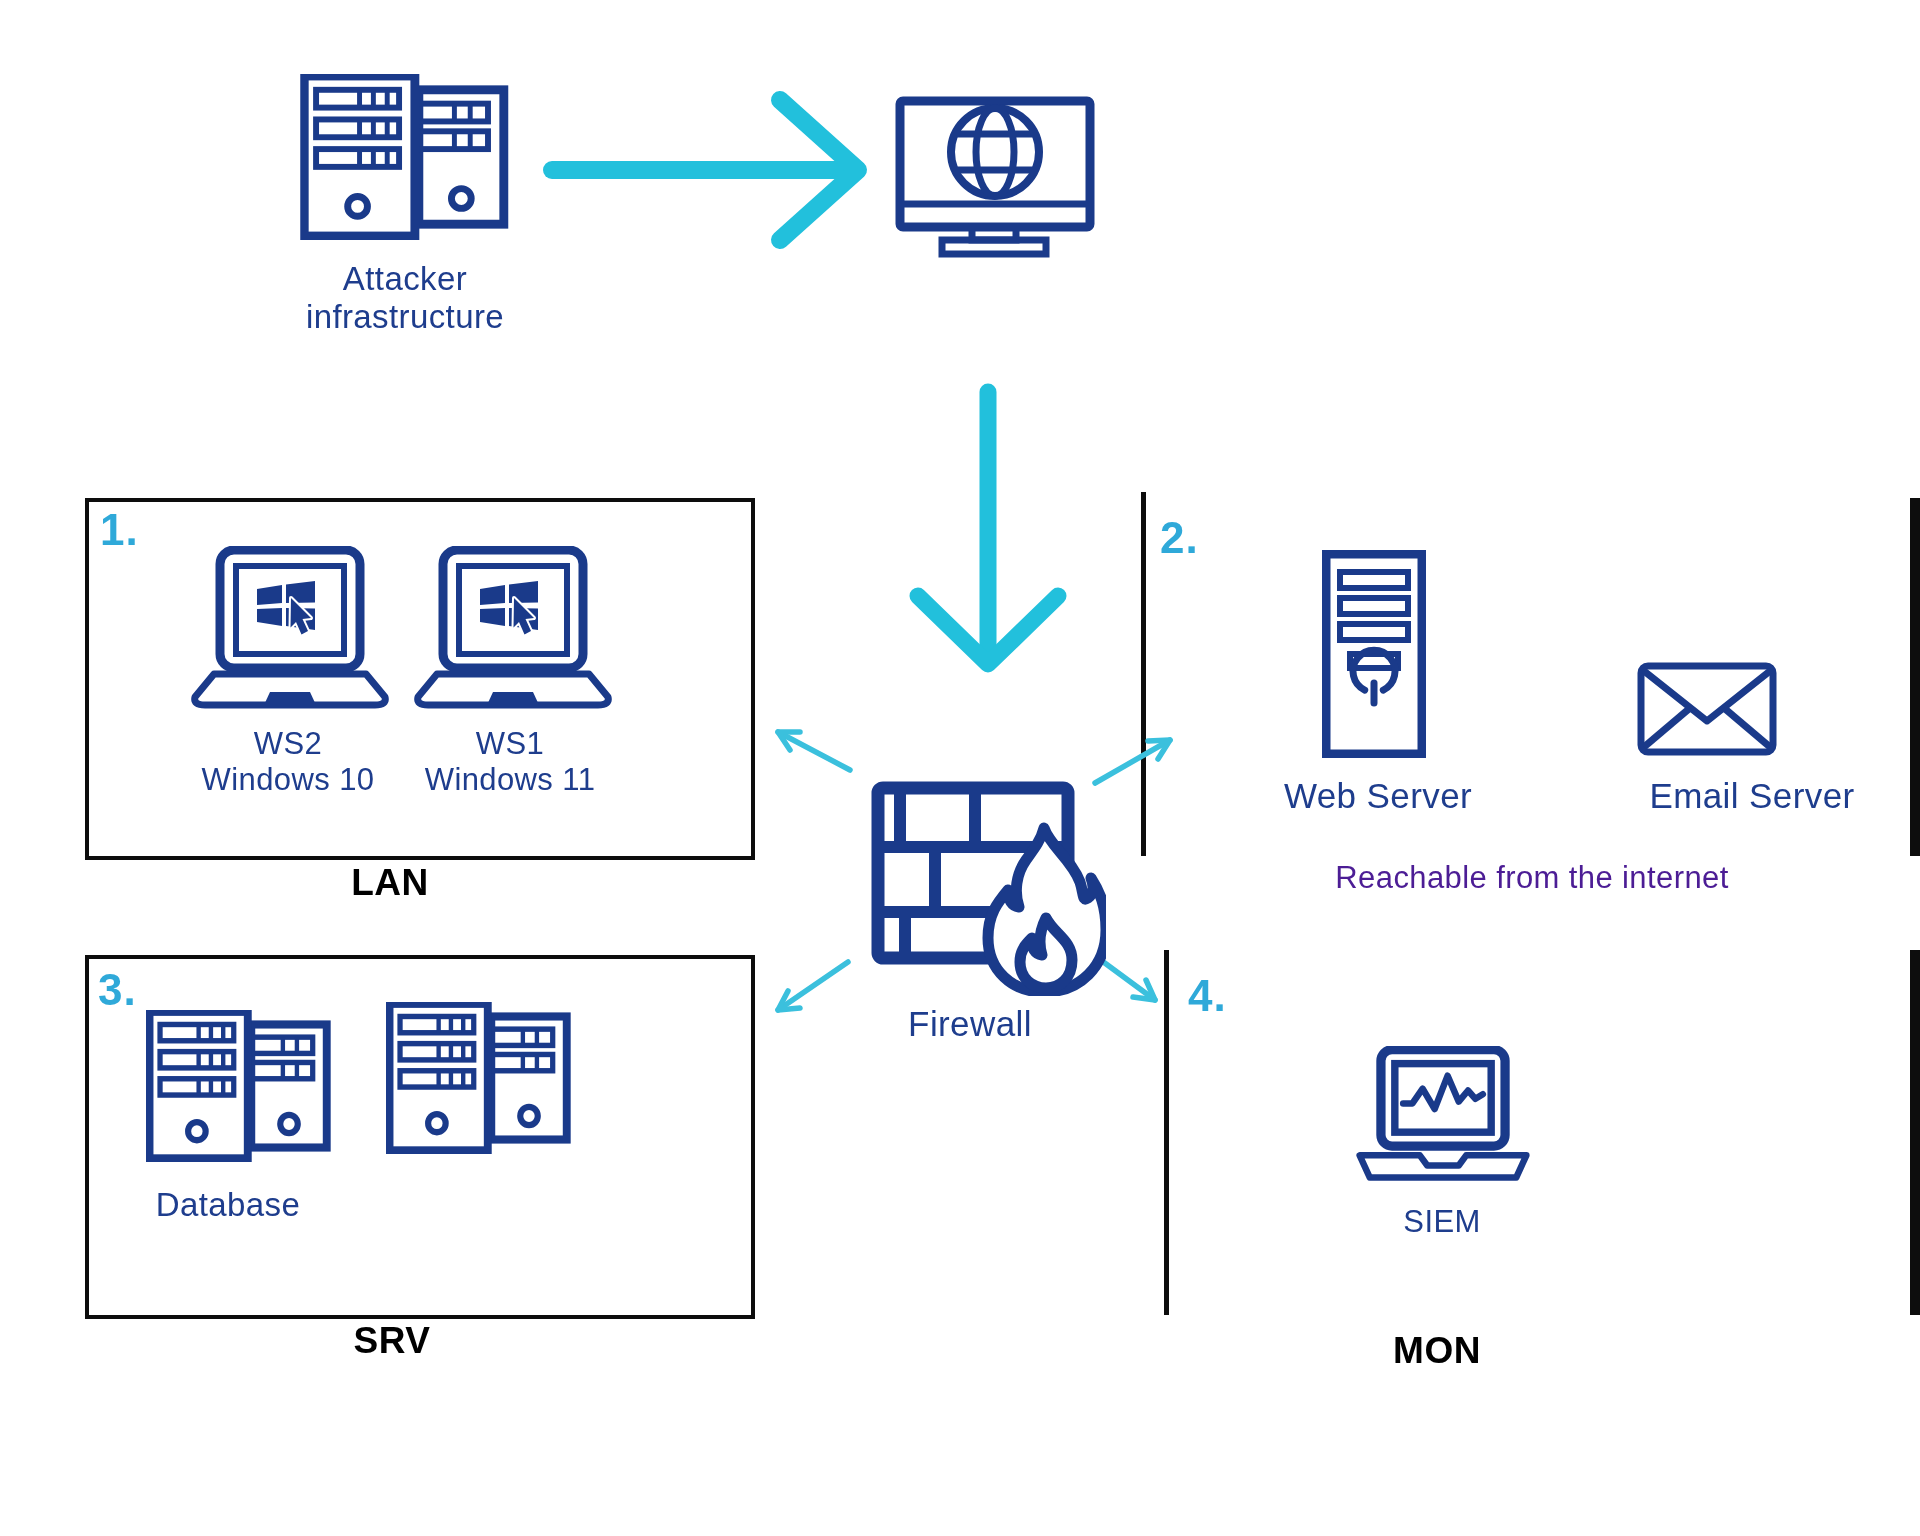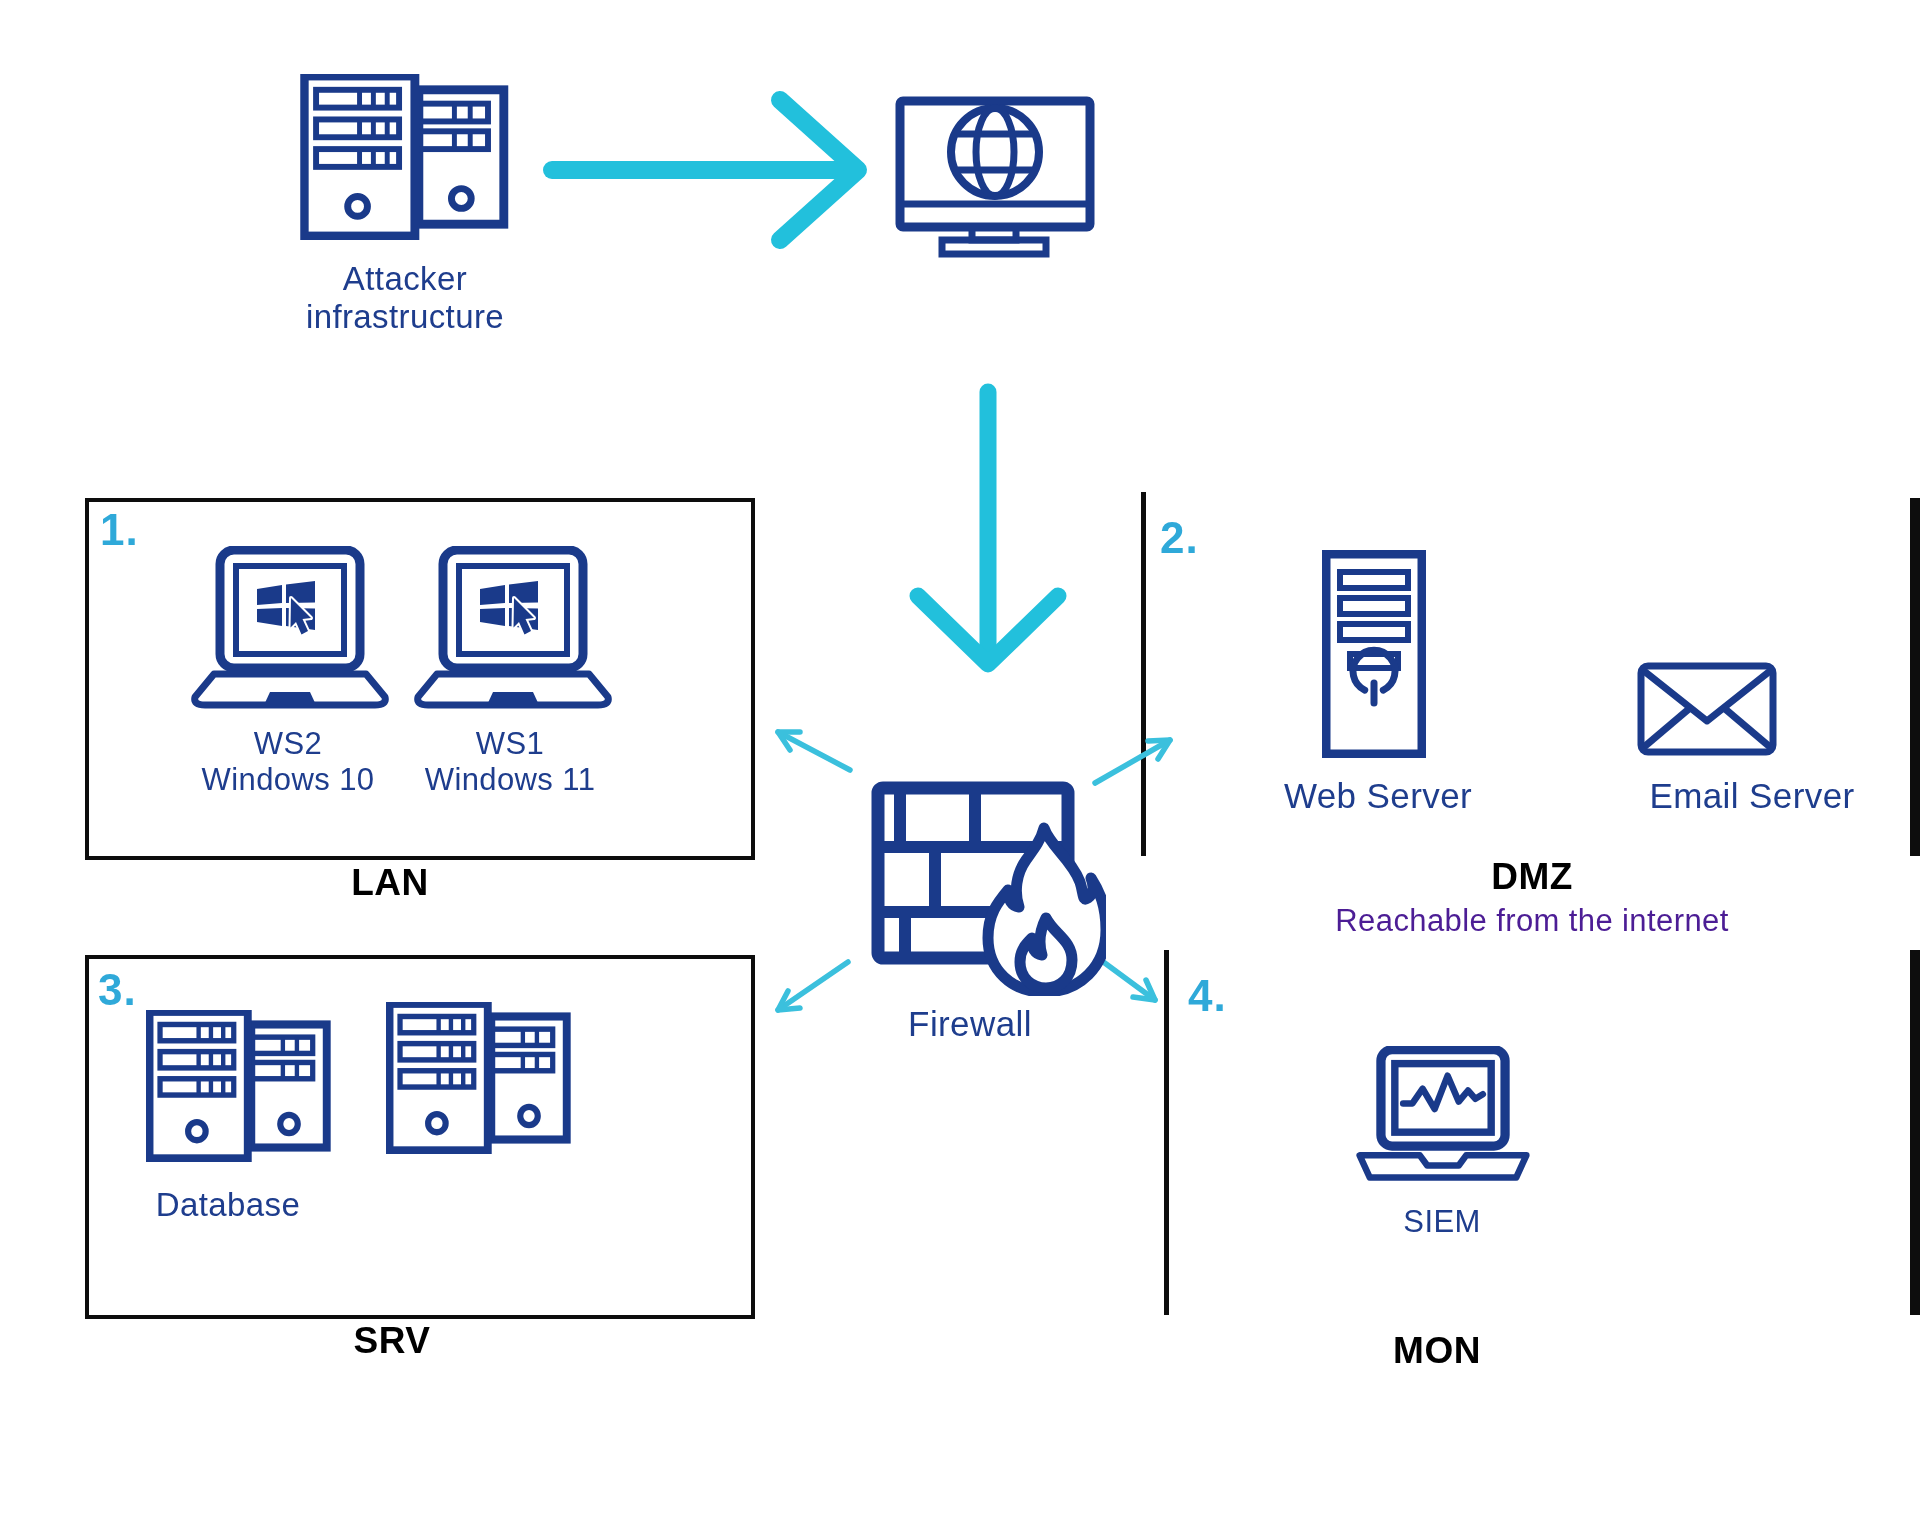--- a/index.html
+++ b/index.html
@@ -255,21 +255,20 @@
     <div>WS1</div>
     <div>Windows 11</div>
   </div>
 
   <div class="label zone-name" style="left:390px;top:862px;">LAN</div>
 
   <div class="label lbl-35" style="left:1378px;top:776px;">Web Server</div>
   <div class="label lbl-35" style="left:1752px;top:776px;">Email Server</div>
 
   <div class="label" style="left:1532px;top:856px;">
-    <div class="zone-name">DMZ</div>
     <div class="zone-sub">Reachable from the internet</div>
   </div>
 
   <div class="label lbl-35" style="left:970px;top:1004px;">Firewall</div>
 
   <div class="label lbl-33" style="left:228px;top:1186px;">Database</div>
 
 
   <div class="label zone-name" style="left:392px;top:1320px;">SRV</div>
 

